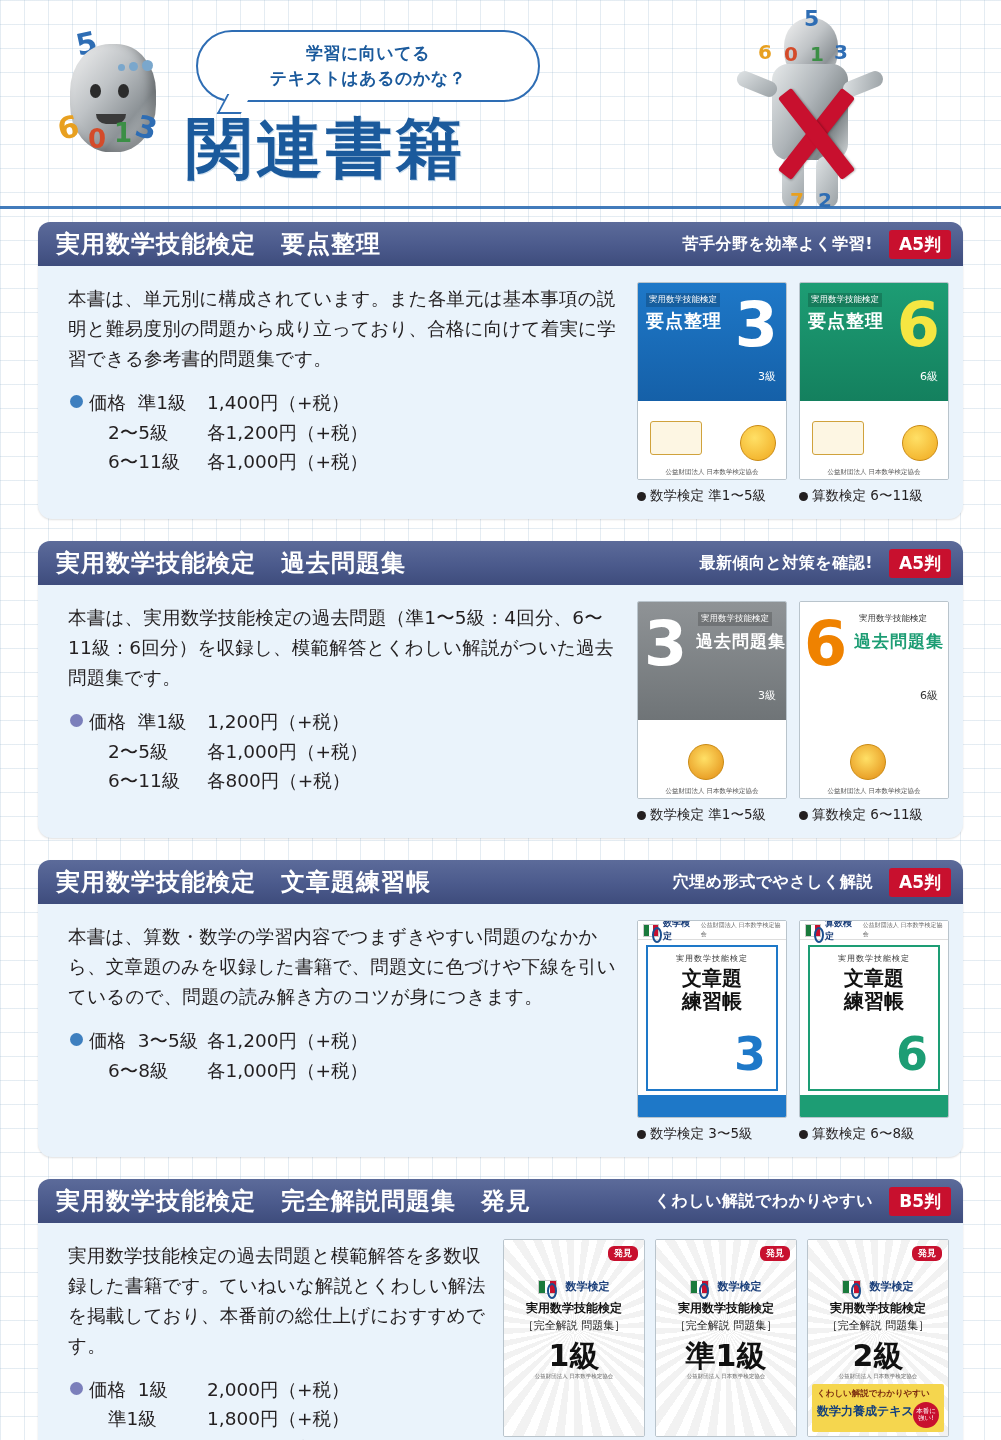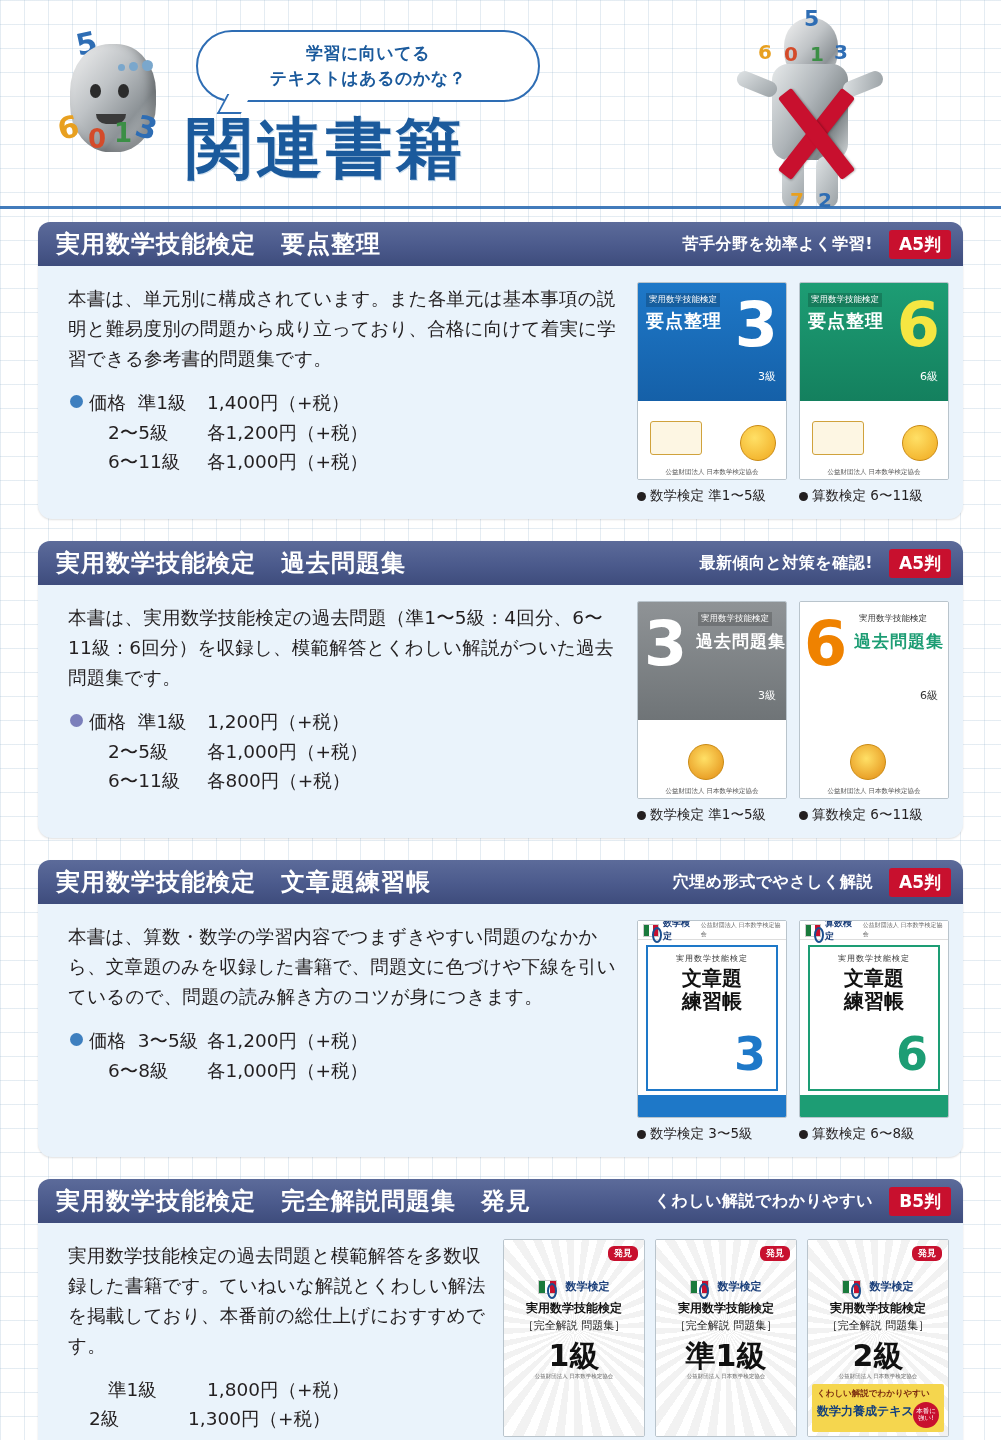--- a/index.html
+++ b/index.html
@@ -508,20 +508,25 @@
       <div class="head-right">
         <div class="head-tag">くわしい解説でわかりやすい</div>
         <div class="size-badge">B5判</div>
       </div>
     </div>
     <div class="card-body">
       <div class="col-text">
         <div class="desc">実用数学技能検定の過去問題と模範解答を多数収録した書籍です。ていねいな解説とくわしい解法を掲載しており、本番前の総仕上げにおすすめです。</div>
         <div class="price-block">
           <div class="price-row">
+            <span class="bullet purple"></span>
+            <span class="price-label"><span>価格</span>&nbsp;&nbsp;<span>1級</span></span>
+            <span class="price-val">2,000円（+税）</span>
+          </div>
+          <div class="price-row">
             <span class="bullet" style="visibility:hidden"></span>
             <span class="price-label indent">準1級</span>
             <span class="price-val">1,800円（+税）</span>
           </div>
           <div class="price-row">
 
             <span class="price-label indent">2級</span>
             <span class="price-val">1,300円（+税）</span>
           </div>
         </div>

